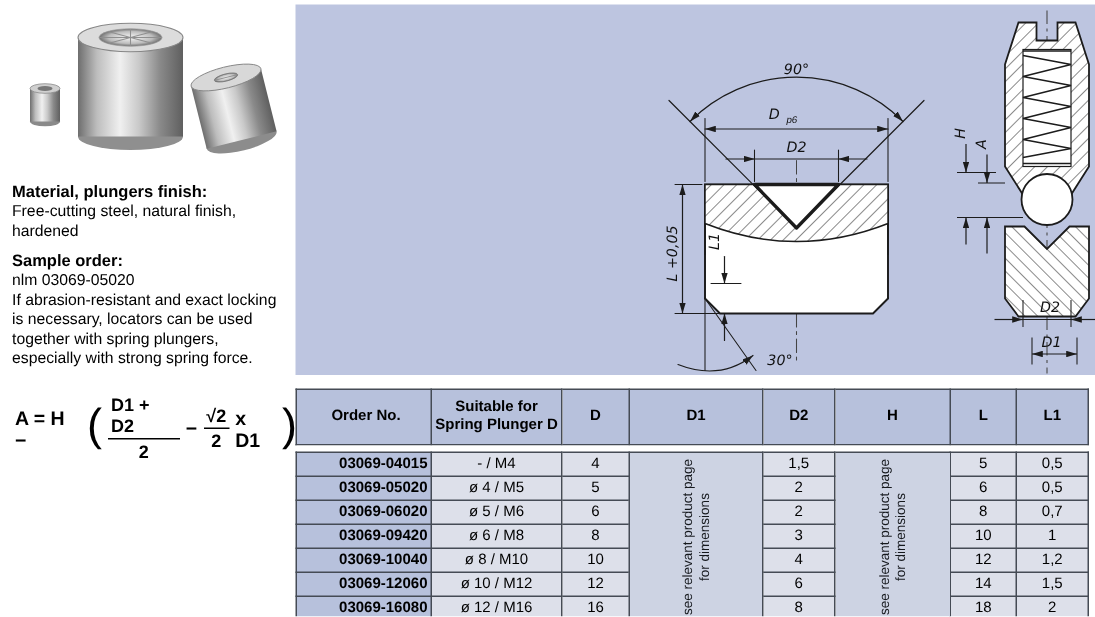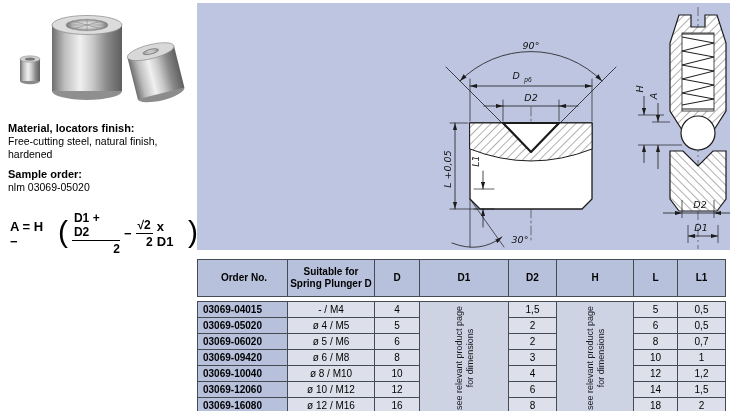--- a/index.html
+++ b/index.html
@@ -8,21 +8,21 @@
 
   
   .left-col{position:absolute;left:8px;top:0;width:190px;}
   .photo{display:block;margin:2px 0 4px 0;}
   .txt p{margin:0;}
   .txt .h{font-weight:bold;font-size:11px;line-height:13px;margin-top:7px;}
   .txt .b{font-size:10.5px;line-height:13px;white-space:pre-line;}
 
   .formula{display:flex;align-items:center;gap:4px;margin-top:17px;margin-left:2px;
            font-size:13px;font-weight:bold;}
-  .frac{display:inline-flex;flex-direction:column;align-items:flex-end;font-size:12px;}
+  .frac{display:inline-flex;flex-direction:column;align-items:center;font-size:12px;}
   .frac .num{border-bottom:1.3px solid #000;padding:0 2px 1px 2px;}
   .frac .den{padding-top:1px;}
   .paren{font-size:30px;font-weight:400;line-height:1;position:relative;top:-2px;}
 
   
   .panel{position:absolute;left:197px;top:3px;width:531px;height:247px;
          background:var(--panel_bg,#bdc5e0);padding-left:15px;}
   .panel svg{display:block;}
   .dim{font-size:9.5px;font-style:italic;fill:#111;font-family:"DejaVu Sans",sans-serif;}
   .dims{font-size:6.5px;font-style:italic;fill:#111;}
@@ -30,21 +30,21 @@
   
   .table-wrap{position:absolute;left:197px;top:259px;width:531px;}
   table{border-collapse:collapse;table-layout:fixed;width:529px;}
   th,td{border:1px solid var(--border,#454b55);overflow:hidden;}
   th{background:var(--header_bg,#b7c1dc);font-size:10px;font-weight:bold;
      height:34px;vertical-align:middle;text-align:center;padding:1px 2px;line-height:12px;}
   th.oc{text-align:center;padding-left:5px;}
   .tgap{height:4px;background:#fff;}
   td{height:15px;font-size:10px;text-align:center;vertical-align:middle;
      background:var(--cell_bg,#dde0ea);padding:0 2px;line-height:11px;}
-  td.oc{background:var(--header_bg,#b7c1dc);text-align:left;font-weight:bold;padding-left:5px;}
+  td.oc{background:var(--header_bg,#b7c1dc);text-align:right;font-weight:bold;padding-left:5px;}
   td.nc{background:var(--note_bg,#cdd3e3);position:relative;}
   tbody tr:last-child td{border-bottom:2px solid #2e333b;}
   .rot{position:absolute;left:50%;top:50%;transform:translate(-50%,-50%) rotate(-90deg);
        white-space:nowrap;text-align:center;font-size:9px;line-height:10.5px;color:#15181d;}
   .rot span{display:block;}
 </style>
 </head>
 <body>
 
 <div id="page">
@@ -95,25 +95,29 @@
       <g transform="rotate(-14 148 71)">
         <ellipse cx="148" cy="92" rx="24" ry="7" fill="#8c8c8c"></ellipse>
         <rect x="124" y="49" width="48" height="43" fill="url(#gBody)"></rect>
         <ellipse cx="148" cy="49" rx="24" ry="7" fill="#d8d8d8" stroke="#868686" stroke-width="0.6"></ellipse>
         <ellipse cx="148" cy="49" rx="8" ry="2.4" fill="url(#gCone)" stroke="#777" stroke-width="0.5"></ellipse>
         <line x1="140" y1="49" x2="156" y2="49" stroke="#8f8f8f" stroke-width="0.6"></line>
       </g>
     </svg>
 
     <div class="txt">
-      <p class="h">Material, locators finish:</p>
+      <p class="h">Material, plungers finish:</p>
       <p class="b">Free-cutting steel, natural finish,
 hardened</p>
       <p class="h">Sample order:</p>
       <p class="b">nlm 03069-05020</p>
+      <p class="b">If abrasion-resistant and exact locking
+is necessary, locators can be used
+together with spring plungers,
+especially with strong spring force.</p>
     </div>
 
     <div class="formula">
       <span>A = H −</span>
       <span class="paren">(</span>
       <span class="frac">
         <span class="num">D1 + D2</span>
         <span class="den">2</span>
       </span>
       <span>−</span>

